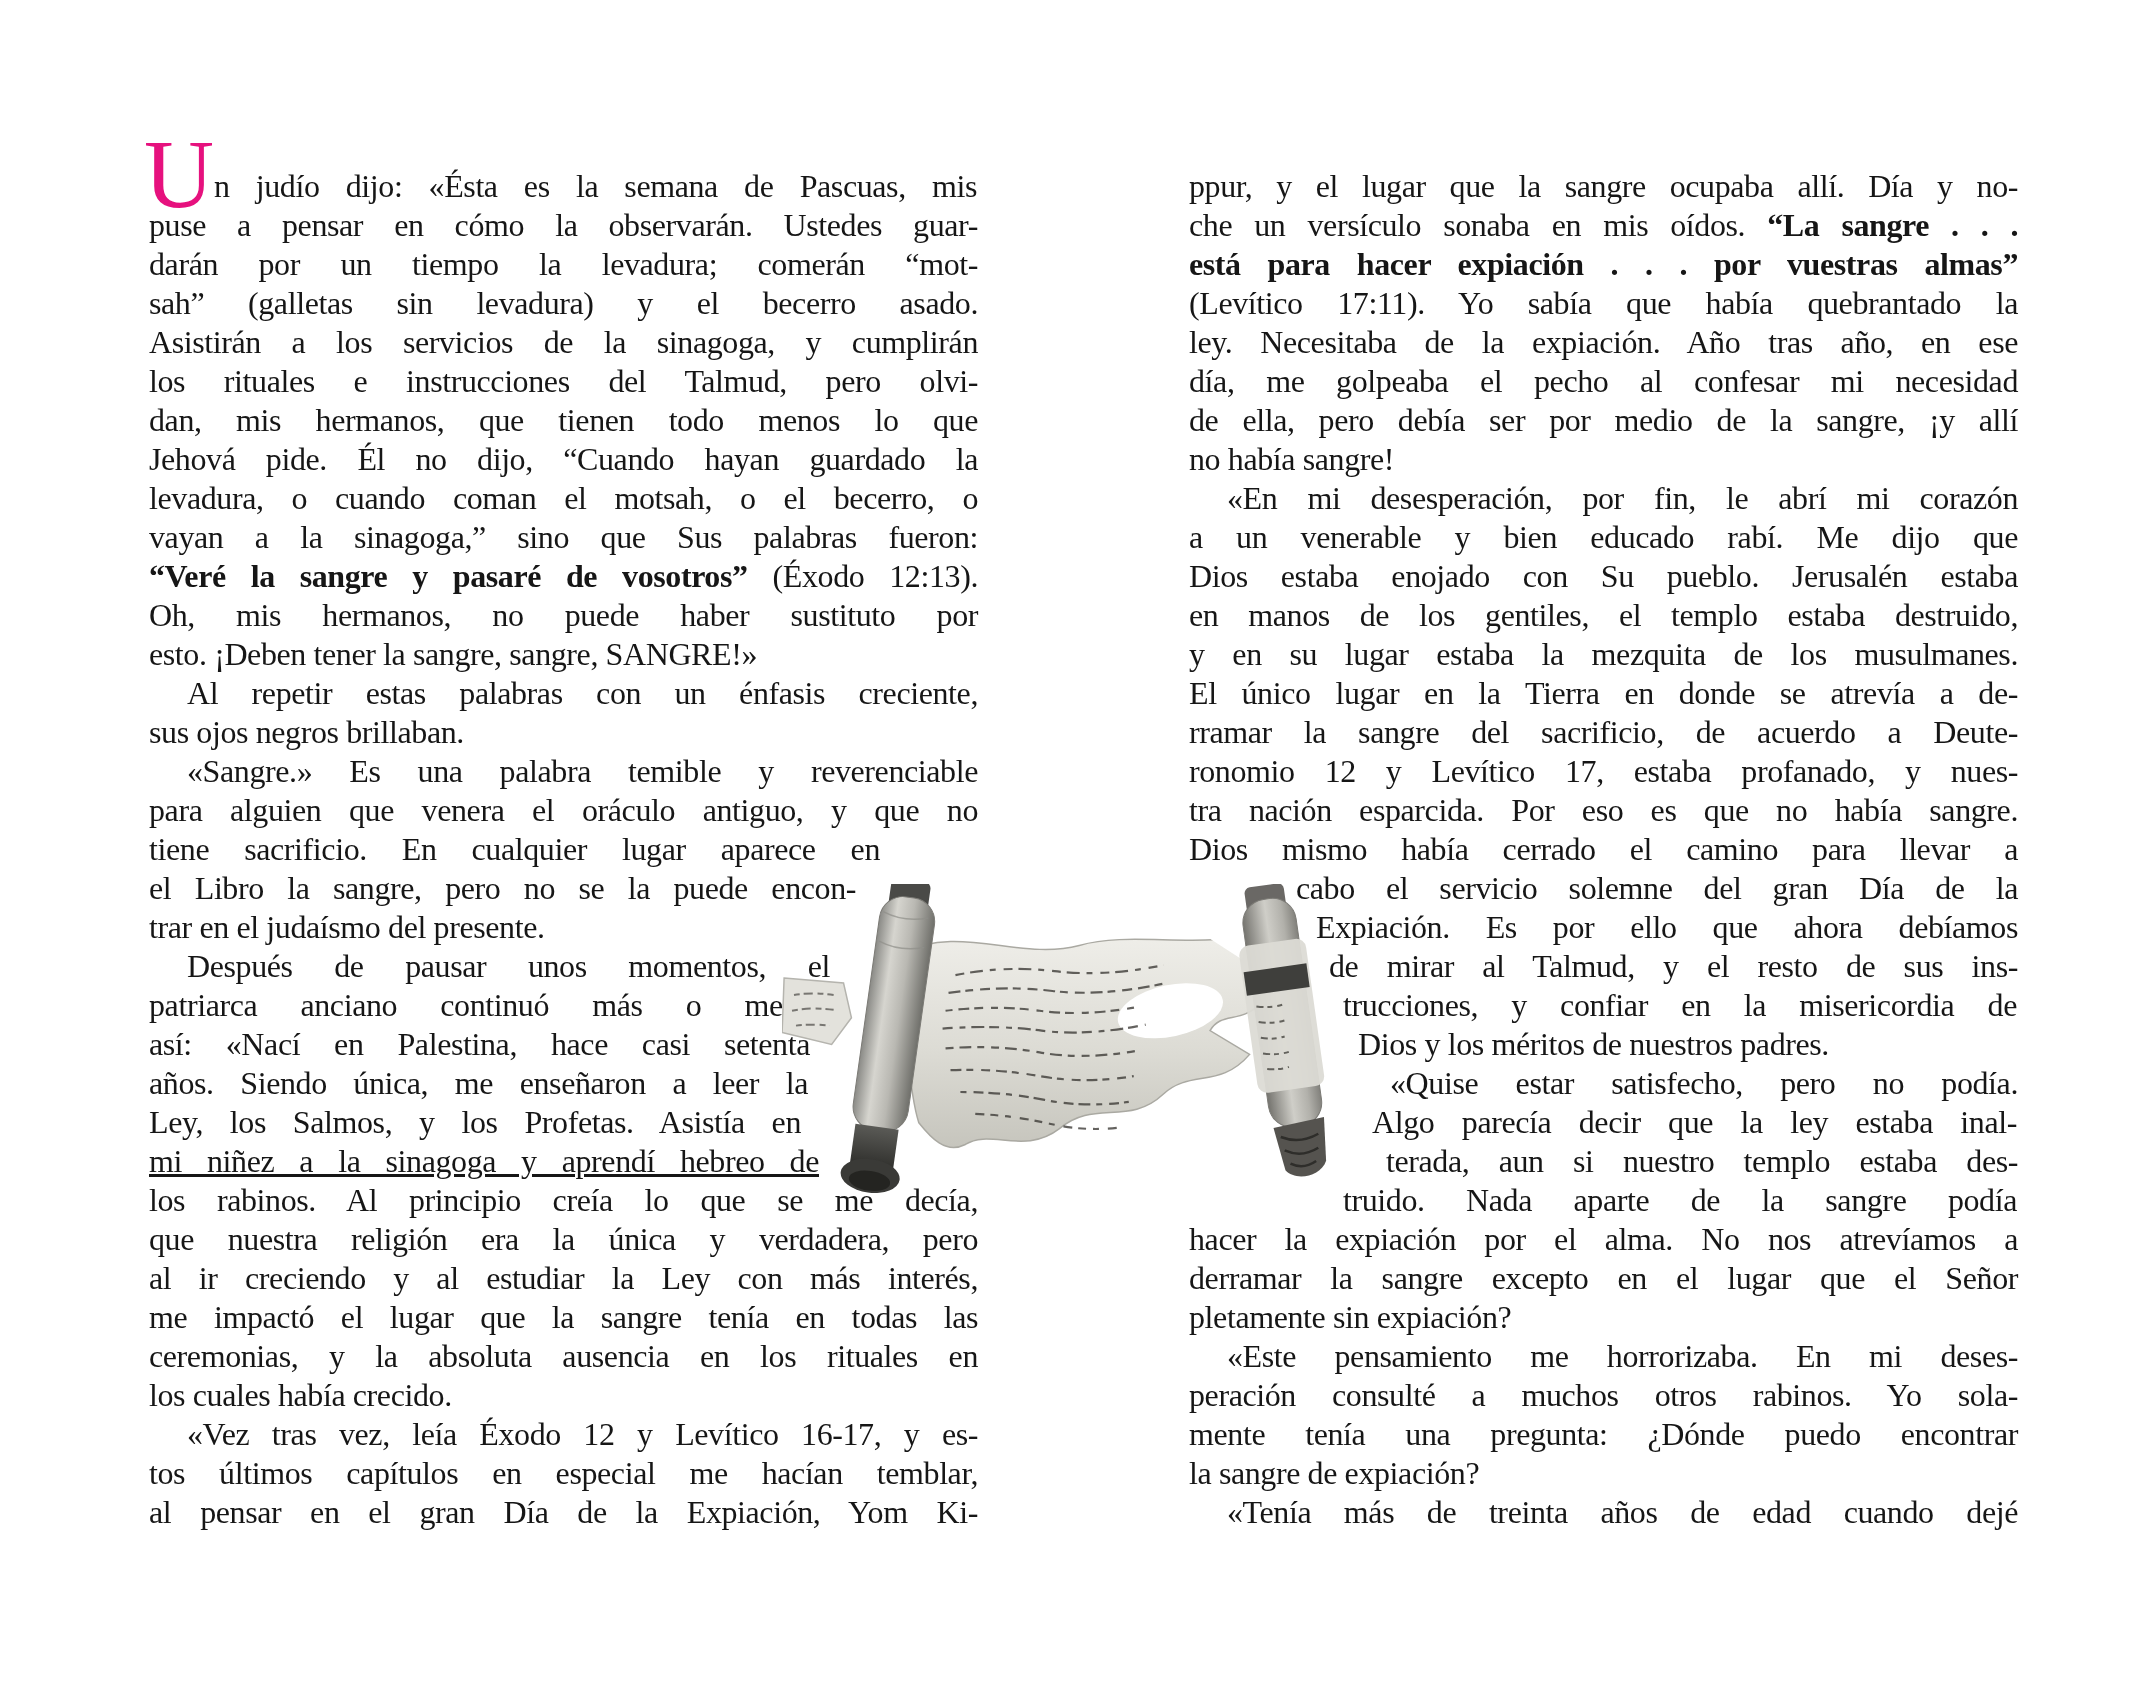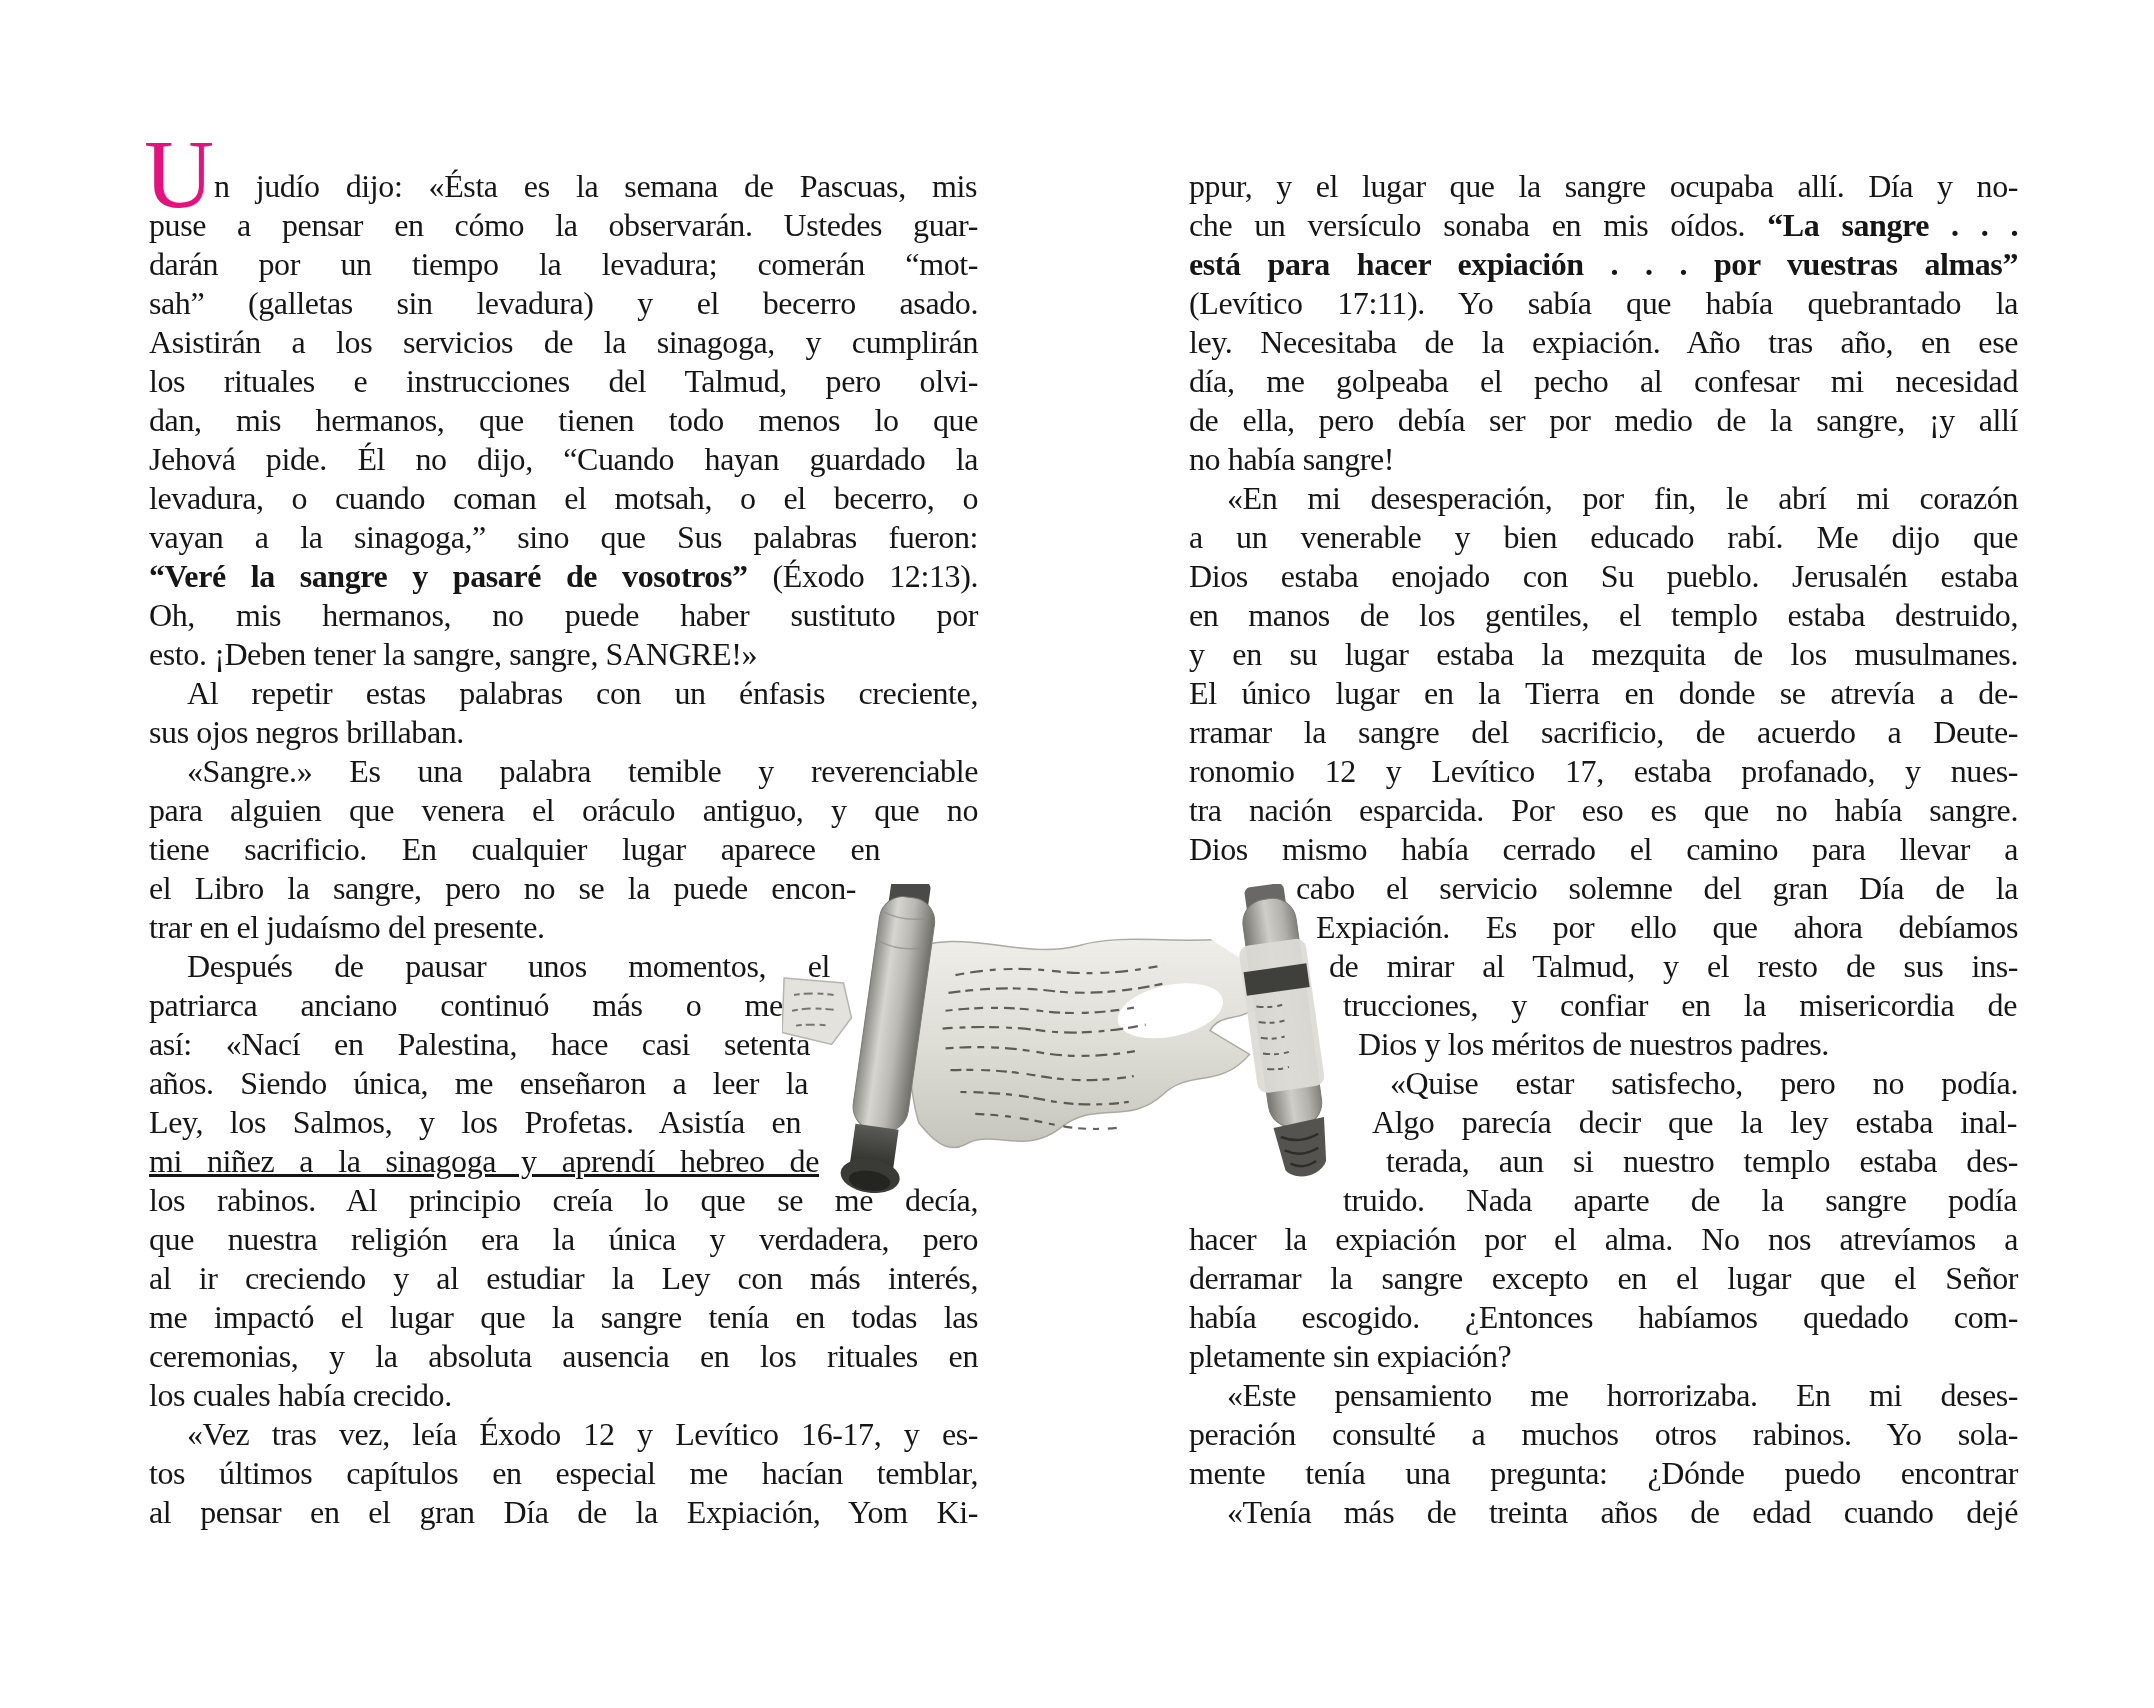--- a/index.html
+++ b/index.html
@@ -96,25 +96,25 @@
       <div class="line" style="width: 702px; margin-left: 127px;"><span>Expiación. Es por ello que ahora debíamos</span></div>
       <div class="line" style="width: 689px; margin-left: 140px;"><span>de mirar al Talmud, y el resto de sus ins-</span></div>
       <div class="line" style="width: 674px; margin-left: 154px;"><span>trucciones, y confiar en la misericordia de</span></div>
       <div class="line end" style="margin-left: 169px;"><span>Dios y los méritos de nuestros padres.</span></div>
       <div class="line" style="width: 628px; margin-left: 201px;"><span>«Quise estar satisfecho, pero no podía.</span></div>
       <div class="line" style="width: 645px; margin-left: 183px;"><span>Algo parecía decir que la ley estaba inal-</span></div>
       <div class="line" style="width: 632px; margin-left: 197px;"><span>terada, aun si nuestro templo estaba des-</span></div>
       <div class="line" style="width: 674px; margin-left: 154px;"><span>truido. Nada aparte de la sangre podía</span></div>
       <div class="line"><span>hacer la expiación por el alma. No nos atrevíamos a</span></div>
       <div class="line"><span>derramar la sangre excepto en el lugar que el Señor</span></div>
-      <div class="line"><span>había escogido. ¿Entonces habíamos quedado com-</span></div>
       <div class="line end"><span>pletamente sin expiación?</span></div>
       <div class="line indent"><span>«Este pensamiento me horrorizaba. En mi deses-</span></div>
       <div class="line"><span>peración consulté a muchos otros rabinos. Yo sola-</span></div>
       <div class="line"><span>mente tenía una pregunta: ¿Dónde puedo encontrar</span></div>
+      <div class="line end"><span>la sangre de expiación?</span></div>
       <div class="line indent"><span>«Tenía más de treinta años de edad cuando dejé</span></div>
     </div>
 
   <div class="scroll-fig">
     <svg viewBox="0 0 550 315" width="545" height="312">
       <defs>
         <linearGradient id="rollL" x1="0" y1="0" x2="1" y2="0">
           <stop offset="0" stop-color="#8a8a86"></stop>
             <stop offset="0.3" stop-color="#d6d5cf"></stop>
           <stop offset="0.6" stop-color="#b9b8b2"></stop>

